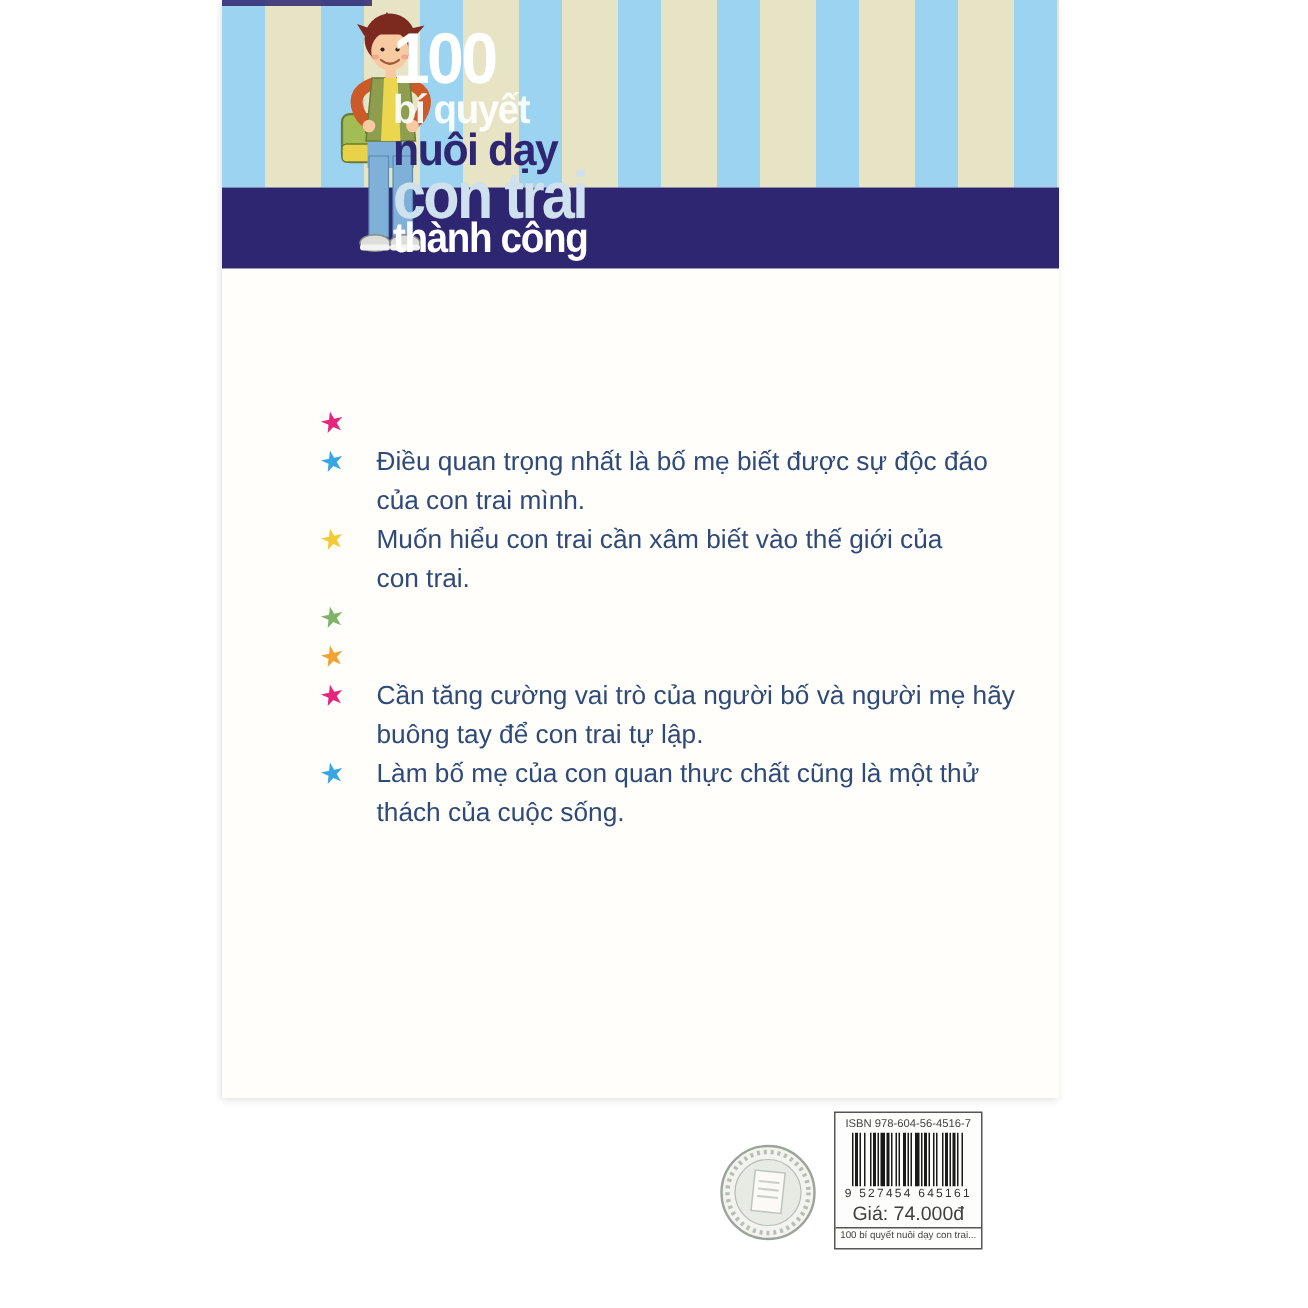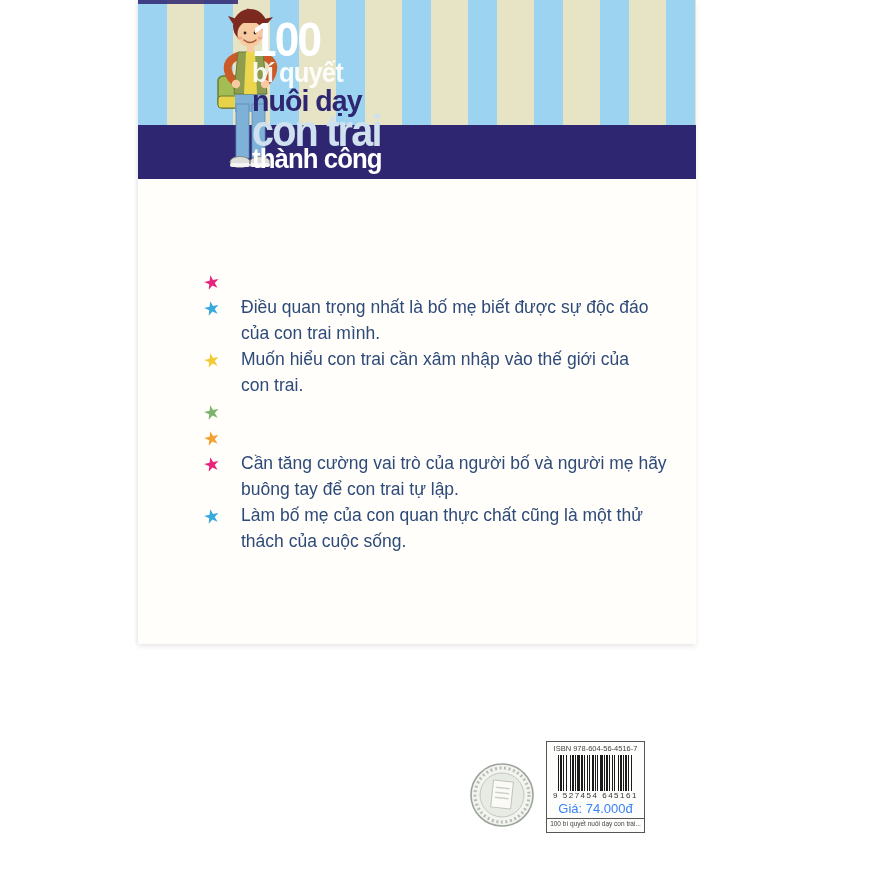--- a/index.html
+++ b/index.html
@@ -2,21 +2,21 @@
 <html><head>
 <meta charset="utf-8">
 <style>
   html,body{margin:0;padding:0;}
   body{
     width:872px;height:872px;position:relative;overflow:hidden;
     background:#ffffff;
     font-family:"Liberation Sans", sans-serif;
   }
   .cover{
-    position:absolute;left:138px;top:0;width:558px;height:644px;
+    position:absolute;left:148px;top:0;width:558px;height:732px;
     background:#fffefb;
     box-shadow:-2px 0 3px rgba(0,0,0,0.05), 0 3px 5px rgba(0,0,0,0.07);
   }
   .stripes{
     position:absolute;left:0;top:0;width:558px;height:125px;
   }
   .band{
     position:absolute;left:0;top:125px;width:558px;height:54px;
   }
   .top-edge{
@@ -46,21 +46,21 @@
   
   .barcode{
     position:absolute;left:408px;top:741px;width:99px;height:92px;
     border:1px solid #555;background:#fdfdfb;box-sizing:border-box;
     text-align:center;color:#333;
   }
   .isbn{font-size:7.5px;letter-spacing:0px;padding-top:2px;color:#444;}
   .bars{height:36px;margin:2px 6px 0 6px;display:flex;align-items:stretch;justify-content:center;overflow:hidden;}
   .bars div{height:100%;}
   .digits{font-size:8px;letter-spacing:1.5px;margin-top:0;color:#333;}
-  .price{font-size:13px;margin-top:1px;color:#3b82f6;}
+  .price{font-size:13px;margin-top:1px;color:#404040;}
   .bc-footer{
     border-top:1px solid #555;margin-top:2px;padding:1px 1px;
     font-size:6.5px;color:#444;white-space:nowrap;overflow:hidden;
   }
   
   .stamp{position:absolute;left:331px;top:762px;width:66px;height:66px;opacity:.85;}
 </style>
 </head>
 <body>
 
@@ -123,21 +123,21 @@
     </div>
 
     <div class="bullet-row">
       <span class="star" style="color: rgb(56, 168, 224);">★</span>
       <span class="bullet-text">Điều quan trọng nhất là bố mẹ biết được sự độc đáo
 của con trai mình.</span>
     </div>
 
     <div class="bullet-row">
       <span class="star" style="color: rgb(242, 202, 54);">★</span>
-      <span class="bullet-text">Muốn hiểu con trai cần xâm nhập vào thế giới của
+      <span class="bullet-text">Muốn hiểu con trai cần xâm biết vào thế giới của
 con trai.</span>
     </div>
 
     <div class="bullet-row">
       <span class="star" style="color: rgb(126, 179, 107);">★</span>
     </div>
 
     <div class="bullet-row">
       <span class="star" style="color: rgb(242, 162, 51);">★</span>
     </div>

